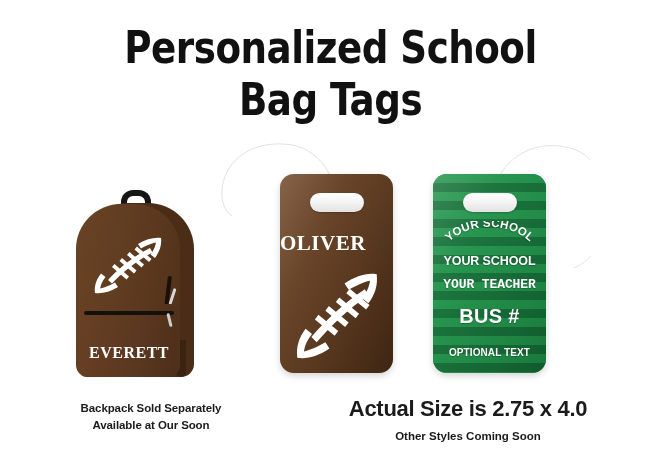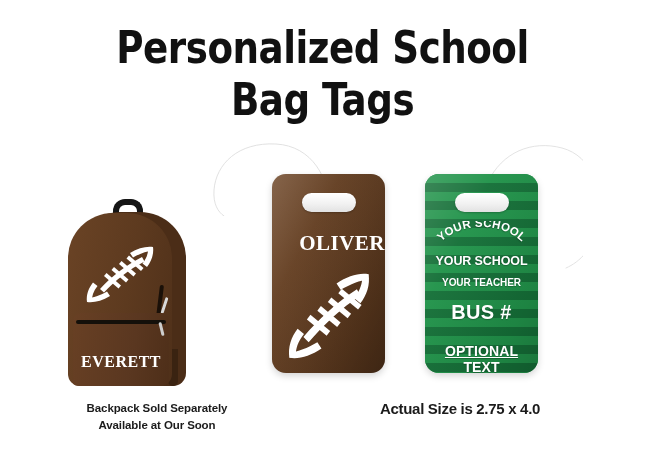--- a/index.html
+++ b/index.html
@@ -9,20 +9,21 @@
   }
   body {
     font-family: "Liberation Sans", sans-serif;
   }
   #canvas {
     position: relative;
     width: 583px;
     height: 465px;
     background: #ffffff;
     overflow: hidden;
+    margin-left: 8px;
   }
 
   
   .headline {
     position: absolute;
     left: 0;
     top: 22px;
     width: 645px;
     text-align: center;
     font-family: "Liberation Sans Narrow", "DejaVu Sans Condensed", "Liberation Sans", sans-serif;
@@ -37,48 +38,48 @@
   .headline .l2 { display: block; }
 
   
   .cap {
     position: absolute;
     text-align: center;
     color: #1b1b1b;
     font-weight: 700;
   }
   #cap-left {
-    left: 32px;
+    left: 18px;
     top: 400px;
     width: 250px;
     font-size: 11.5px;
     line-height: 17px;
     letter-spacing: -0.1px;
   }
   #cap-size {
     left: 300px;
     top: 398px;
     width: 320px;
-    font-size: 15px;
+    font-size: 22px;
     line-height: 22px;
     letter-spacing: -0.3px;
   }
   #cap-styles {
     left: 300px;
     top: 428px;
     width: 320px;
     font-size: 11.5px;
     line-height: 16px;
   }
 
   
   #backpack {
     position: absolute;
     left: 66px;
-    top: 199px;
+    top: 190px;
     width: 125px;
     height: 187px;
   }
   
   .bp-handle {
     position: absolute;
     left: 47px;
     top: 0px;
     width: 30px;
     height: 26px;
@@ -237,21 +238,21 @@
     background: #fbfbfb;
     background-image: linear-gradient(to bottom, #ffffff 0%, #f2f2f2 55%, #e2e2e2 100%);
     border-radius: 10px;
     box-shadow: inset 0 1px 1px rgba(255,255,255,0.9), 0 1px 2px rgba(0,0,0,0.22);
   }
   .tag-name {
     position: absolute;
     left: 0;
     top: 57px;
     width: 100%;
-    text-align: right;
+    text-align: left;
     color: #ffffff;
     font-family: "Liberation Serif", "DejaVu Serif", serif;
     font-weight: 700;
     font-size: 21px;
     letter-spacing: 0.5px;
   }
   .tag-ball {
     position: absolute;
     left: 8px;
     top: 92px;
@@ -268,23 +269,23 @@
     color: #ffffff;
     font-weight: 700;
     text-shadow: 0 1px 1px rgba(0,0,0,0.25);
   }
   .gt-arc {
     position: relative;
     height: 24px;
   }
   .gt-arc svg { display: block; }
   .gt-l2 { font-size: 12.5px; letter-spacing: -0.1px; margin-top: 9px; }
-  .gt-l3 { font-size: 10px; letter-spacing: -0.1px; margin-top: 9px; }
+  .gt-l3 { font-size: 13px; letter-spacing: -0.1px; margin-top: 9px; font-family: Liberation Mono, monospace; }
   .gt-bus { font-size: 20px; letter-spacing: 0.3px; margin-top: 13px; }
-  .gt-opt1 { font-size: 14px; letter-spacing: 0.1px; margin-top: 19px; text-decoration: underline; }
+  .gt-opt1 { font-size: 10px; letter-spacing: 0.1px; margin-top: 19px; }
 
   
   .cord { position: absolute; pointer-events: none; }
   #cord-brown { left: 208px; top: 138px; width: 145px; height: 78px; }
   #cord-green { left: 470px; top: 138px; width: 140px; height: 148px; }
 </style>
 </head>
 <body>
 
 <div id="canvas">
@@ -399,14 +400,15 @@
 
     </div>
   </div>
 
   <div class="cap" id="cap-left">
     <div>Backpack Sold Separately</div>
     <div>Available at Our Soon</div>
   </div>
 
   <div class="cap" id="cap-size">Actual Size is 2.75 x 4.0</div>
+  <div class="cap" id="cap-styles">Other Styles Coming Soon</div>
 
 </div>
 
 </body></html>

